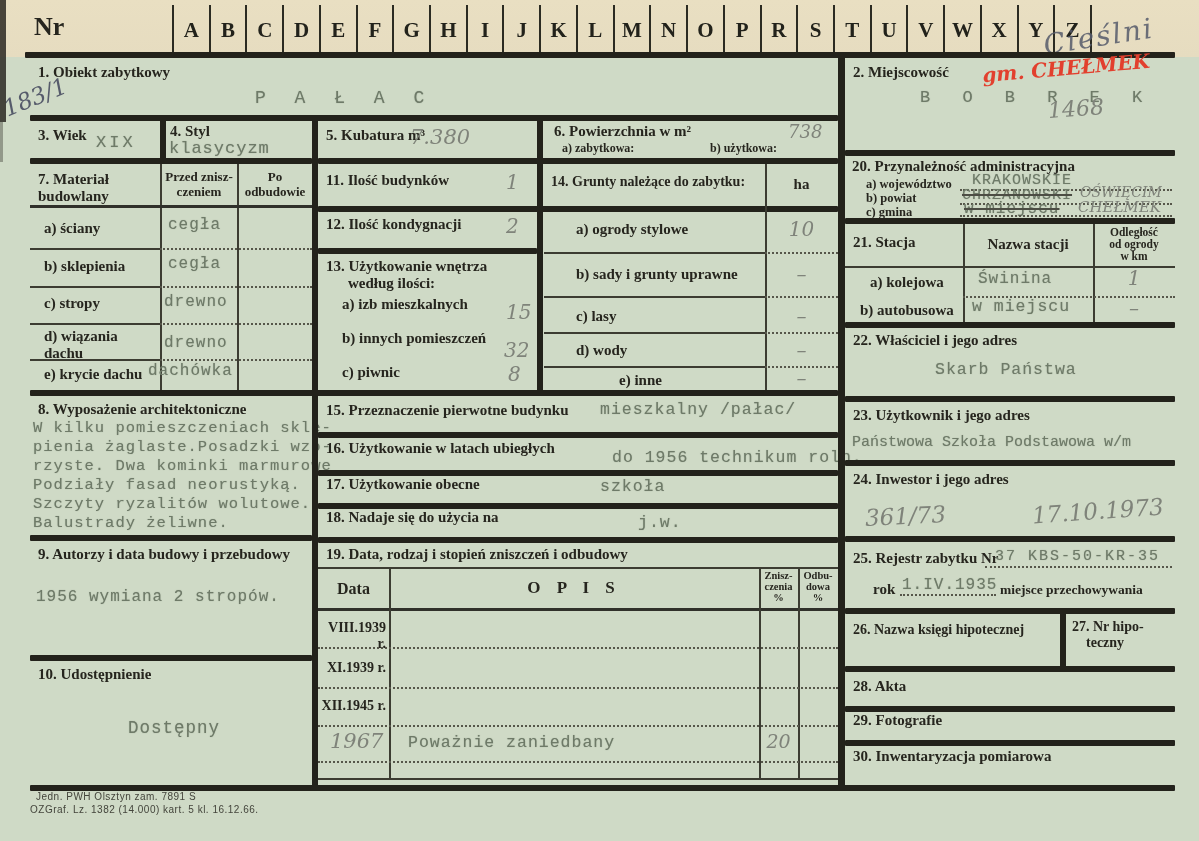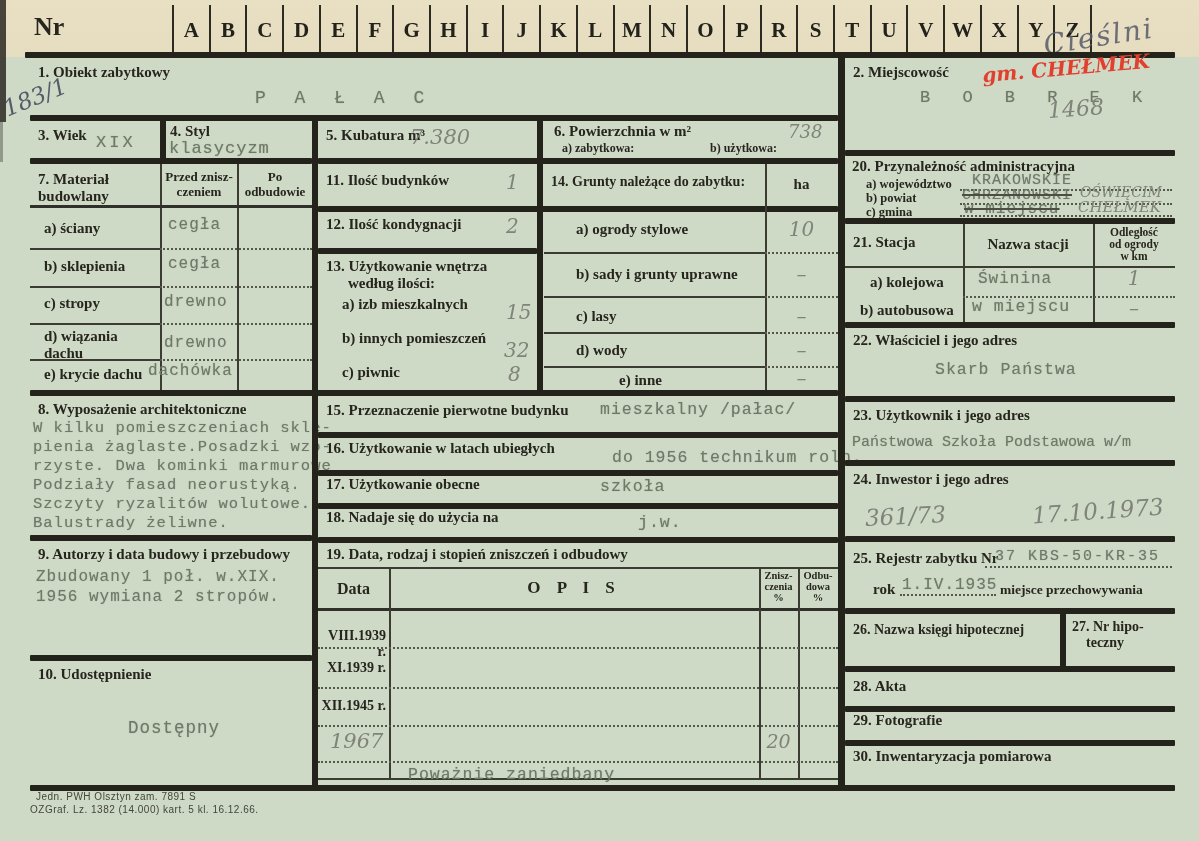--- a/index.html
+++ b/index.html
@@ -128,21 +128,20 @@
   <div class="lbl" style="left:38px;top:401px;">8. Wyposażenie architektoniczne</div>
   <div class="typed" style="left:33px;top:419px;font-size:15.5px;">W kilku pomieszczeniach skle-</div>
   <div class="typed" style="left:33px;top:438px;font-size:15.5px;">pienia żaglaste.Posadzki wzo-</div>
   <div class="typed" style="left:33px;top:457px;font-size:15.5px;">rzyste. Dwa kominki marmurowe</div>
   <div class="typed" style="left:33px;top:476px;font-size:15.5px;">Podziały fasad neorustyką.</div>
   <div class="typed" style="left:33px;top:495px;font-size:15.5px;">Szczyty ryzalitów wolutowe.</div>
   <div class="typed" style="left:33px;top:514px;font-size:15.5px;">Balustrady żeliwne.</div>
   <div class="hbar" style="left:30px;top:535px;width:282px;"></div>
 
   <div class="lbl" style="left:38px;top:546px;">9. Autorzy i data budowy i przebudowy</div>
-  <div class="typed" style="left:36px;top:568px;">Zbudowany 1 poł. w.XIX.</div>
   <div class="typed" style="left:36px;top:588px;">1956 wymiana 2 stropów.</div>
   <div class="hbar" style="left:30px;top:655px;width:282px;"></div>
 
   <div class="lbl" style="left:38px;top:666px;">10. Udostępnienie</div>
   <div class="typed" style="left:128px;top:718px;font-size:17.5px;">Dostępny</div>
 
   <div class="lbl" style="left:326px;top:172px;">11. Ilość budynków</div>
   <div class="pencil" style="left:506px;top:170px;font-size:20px;">1</div>
   <div class="hbar" style="left:318px;top:206px;width:520px;"></div>
   <div class="lbl" style="left:326px;top:216px;">12. Ilość kondygnacji</div>
@@ -200,28 +199,28 @@
   <div class="thinv" style="left:759px;top:567px;height:211px;"></div>
   <div class="thinv" style="left:798px;top:567px;height:211px;"></div>
   <div class="lbl ctr" style="left:318px;top:580px;width:71px;font-size:16px;">Data</div>
   <div class="lbl ctr" style="left:389px;top:578px;width:370px;font-size:17px;letter-spacing:6px;">O P I S</div>
   <div class="lbl ctr" style="left:759px;top:570px;width:39px;font-size:10.5px;">Znisz-</div>
   <div class="lbl ctr" style="left:759px;top:581px;width:39px;font-size:10.5px;">czenia</div>
   <div class="lbl ctr" style="left:759px;top:592px;width:39px;font-size:10.5px;">%</div>
   <div class="lbl ctr" style="left:798px;top:570px;width:40px;font-size:10.5px;">Odbu-</div>
   <div class="lbl ctr" style="left:798px;top:581px;width:40px;font-size:10.5px;">dowa</div>
   <div class="lbl ctr" style="left:798px;top:592px;width:40px;font-size:10.5px;">%</div>
-  <div class="lbl" style="left:318px;top:620px;width:68px;text-align:right;font-size:14px;margin-top:8px;">VIII.1939 r.</div>
+  <div class="lbl" style="left:318px;top:620px;width:68px;text-align:right;font-size:14px;">VIII.1939 r.</div>
   <div class="dot" style="left:318px;top:647px;width:520px;"></div>
   <div class="lbl" style="left:318px;top:660px;width:68px;text-align:right;font-size:14px;">XI.1939 r.</div>
   <div class="dot" style="left:318px;top:687px;width:520px;"></div>
   <div class="lbl" style="left:318px;top:698px;width:68px;text-align:right;font-size:14px;">XII.1945 r.</div>
   <div class="dot" style="left:318px;top:725px;width:520px;"></div>
   <div class="pencil" style="left:330px;top:729px;font-size:21px;">1967</div>
-  <div class="typed" style="left:408px;top:733px;font-size:16.5px;margin-top:32px;">Poważnie zaniedbany</div>
+  <div class="typed" style="left:408px;top:733px;font-size:16.5px;">Poważnie zaniedbany</div>
   <div class="pencil ctr" style="left:759px;top:730px;width:39px;font-size:19px;">20</div>
   <div class="dot" style="left:318px;top:761px;width:520px;"></div>
 
   <div class="lbl" style="left:852px;top:158px;">20. Przynależność administracyjna</div>
   <div class="lbl" style="left:866px;top:177px;font-size:12.5px;">a) województwo</div>
   <div class="typed" style="left:972px;top:172px;font-size:15px;">KRAKOWSKIE</div>
   <div class="dot" style="left:960px;top:189px;width:212px;"></div>
   <div class="lbl" style="left:866px;top:191px;font-size:12.5px;">b) powiat</div>
   <div class="typed strike" style="left:962px;top:187px;font-size:15px;">CHRZANOWSKI</div>
   <div class="pencil" style="left:1080px;top:184px;font-size:14px;">OŚWIĘCIM</div>

